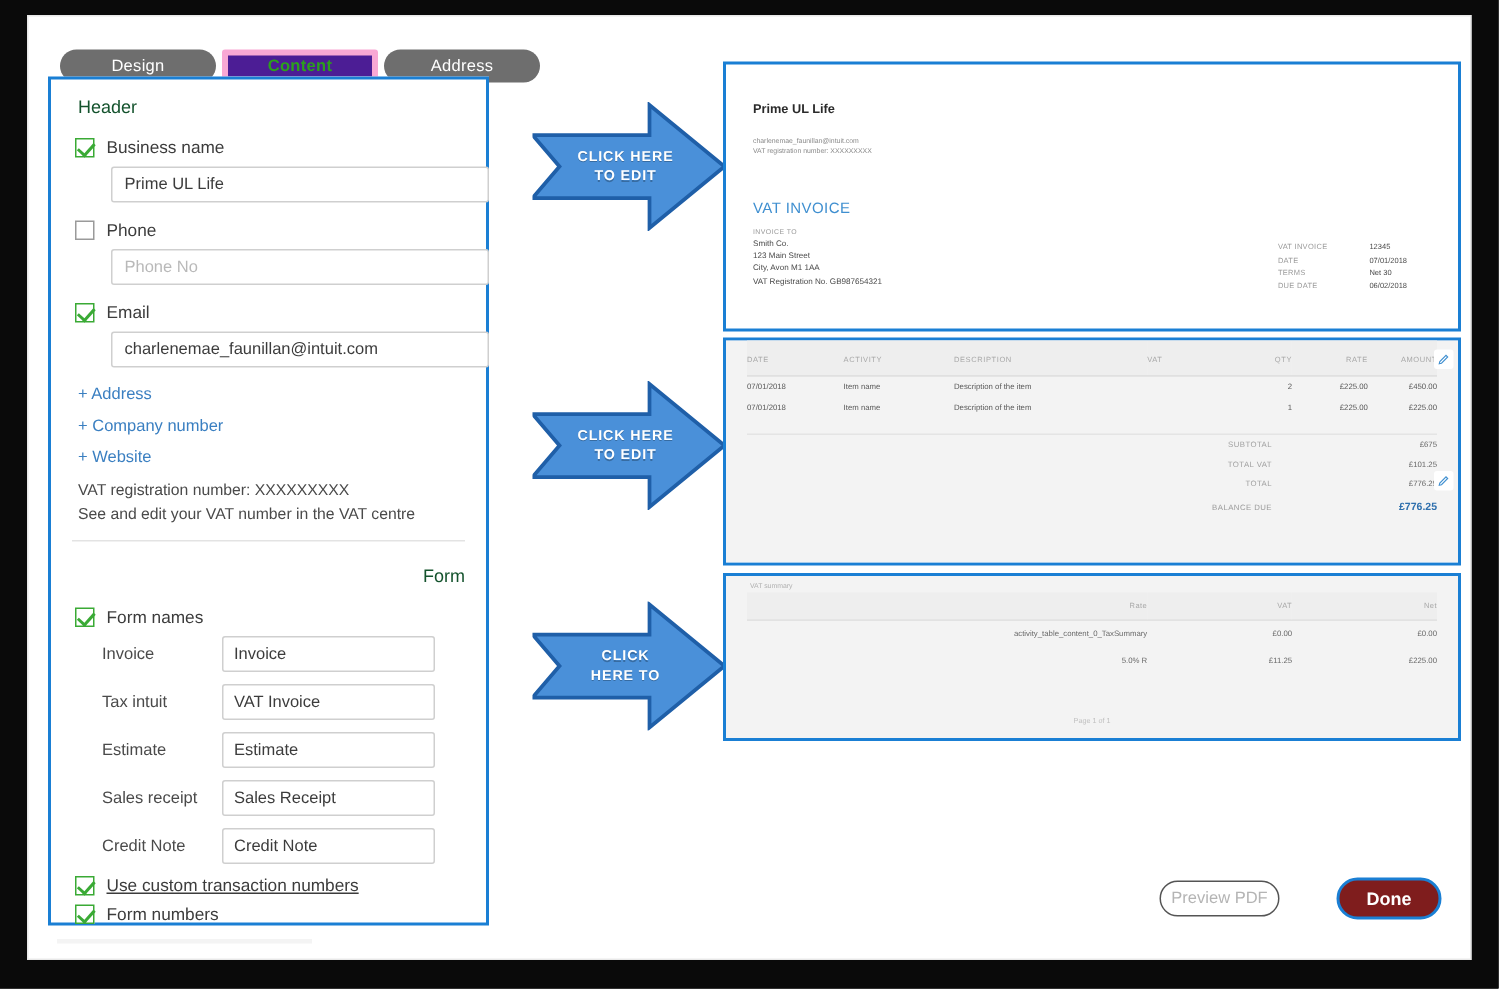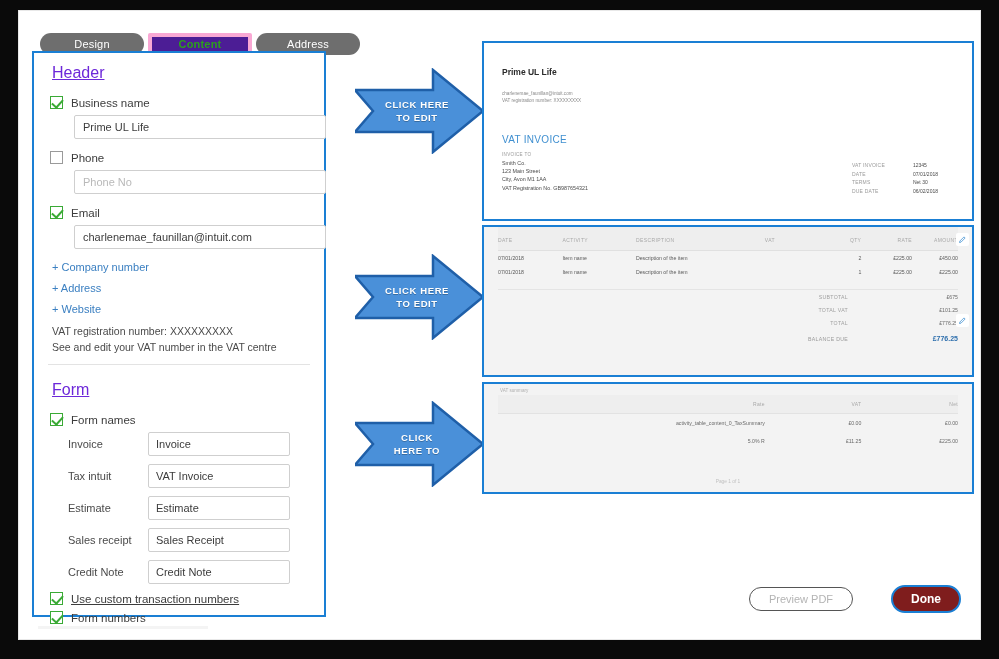--- a/index.html
+++ b/index.html
@@ -49,25 +49,24 @@
   
   .settings {
     position: absolute;
     left: 13px; top: 40px;
     width: 294px; height: 566px;
     border: 2px solid #1a7fd4;
     background: #ffffff;
     padding: 9px 14px 0 14px;
   }
   .section-title {
-    font-size: 16px; color: #6d28d9;
+    font-size: 12px; color: #14532d;
     margin: 2px 0 14px 4px;
-    text-decoration: underline;
-  }
-  .section-title.form { margin-top: 16px; }
+  }
+  .section-title.form { margin-top: 16px; text-align: right; }
   .divider { height: 1px; background: #e3e3e3; margin: 10px 0 8px 0; }
 
   .chk-row { display: flex; align-items: center; margin: 0 0 6px 2px; }
   .chk {
     width: 13px; height: 13px;
     border: 1px solid #9a9a9a; background: #fff;
     position: relative; margin-right: 8px;
     flex: none; cursor: pointer;
   }
   .chk.on { border-color: #3aaa35; }
@@ -218,21 +217,21 @@
     text-align: center; font-size: 4.8px; color: #c0c0c0;
   }
 
   
   .footer-bar {
     position: absolute; left: 19px; right: 19px; bottom: 12px;
     height: 40px;
   }
   .btn-preview {
     position: absolute; right: 108px; top: 0;
-    width: 104px; height: 24px;
+    width: 80px; height: 24px;
     border: 1px solid #555; border-radius: 12px;
     background: #fff; color: #b4b4b4;
     font-size: 11px; cursor: pointer;
     font-family: "Liberation Sans", sans-serif;
   }
   .btn-done {
     position: absolute; right: 0; top: -2px;
     width: 70px; height: 28px;
     border-radius: 14px;
     background: #7f1d1d; color: #fff;
@@ -272,22 +271,22 @@
         <span class="chk-label">Phone</span>
       </div>
       <input class="field" placeholder="Phone No" style="">
 
       <div class="chk-row">
         <span class="chk on"></span>
         <span class="chk-label">Email</span>
       </div>
       <input class="field" value="charlenemae_faunillan@intuit.com" style="">
 
+      <a class="link">+ Address</a>
       <a class="link">+ Company number</a>
-      <a class="link">+ Address</a>
       <a class="link">+ Website</a>
 
       <div class="note">VAT registration number: XXXXXXXXX</div>
       <div class="note">See and edit your VAT number in the VAT centre</div>
 
       <div class="divider"></div>
 
       <div class="section-title form">Form</div>
 
       <div class="chk-row">

